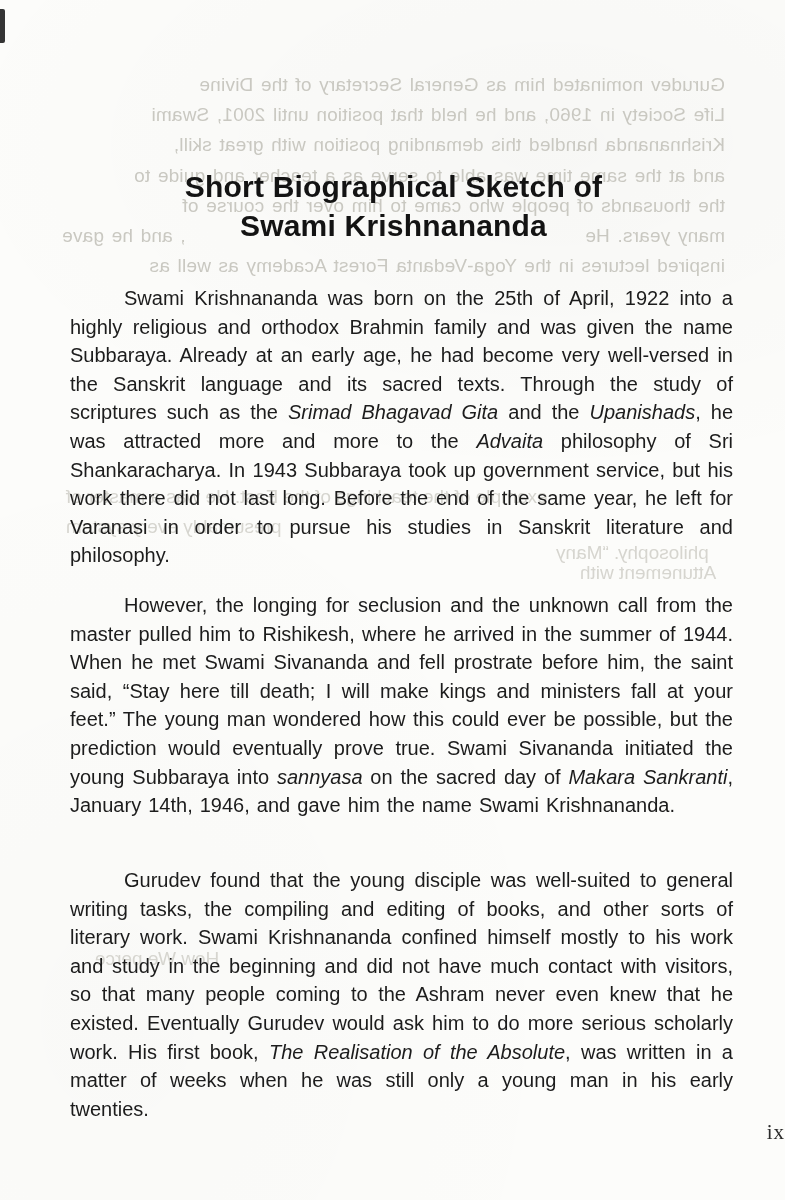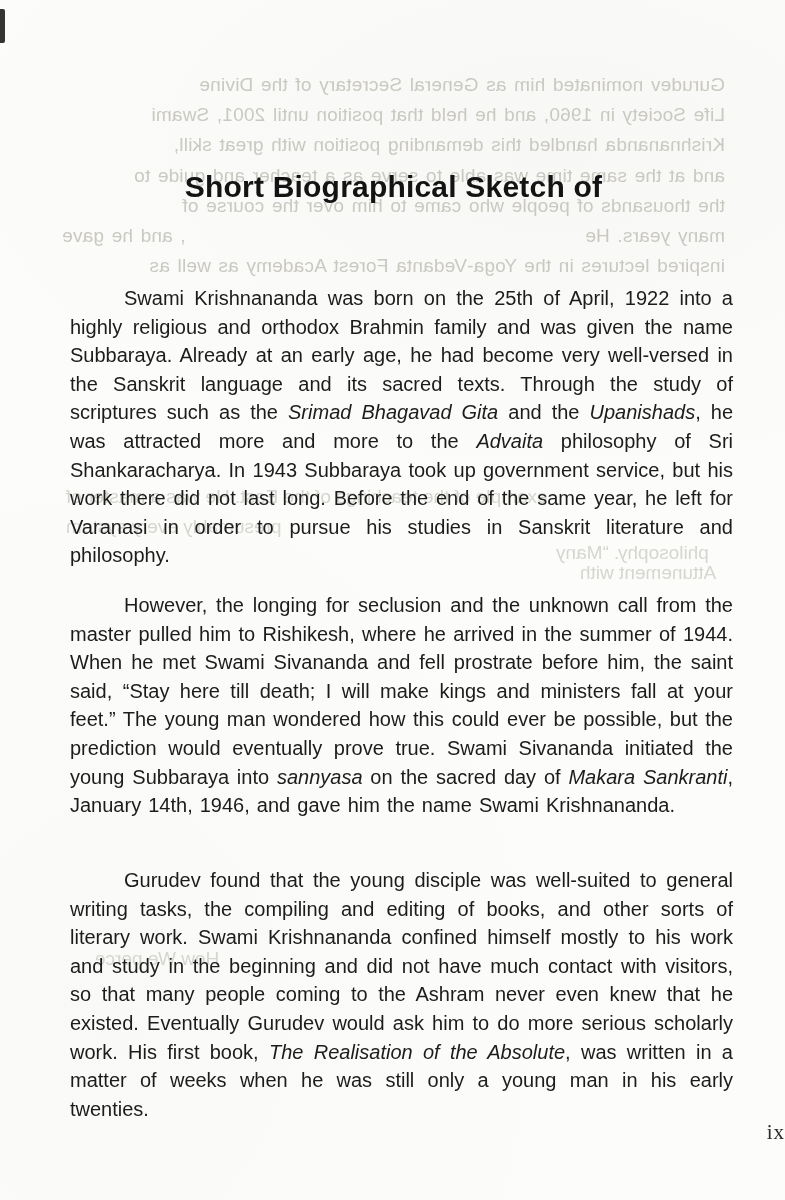--- a/index.html
+++ b/index.html
@@ -67,20 +67,21 @@
       <div class="bleed-line">the thousands of people who came to him over the course of</div>
       <div class="bleed-line split">
         <span>many years. He</span>
         <span>, and he gave</span>
       </div>
       <div class="bleed-line">inspired lectures in the Yoga-Vedanta Forest Academy as well as</div>
     </div>
 
   <div class="page-title">
       <div>Short Biographical Sketch of</div>
+      <div>Swami Krishnananda</div>
     </div>
 
   <div>
       <p class="para" style="top: 276px;"><span>Swami Krishnananda was born on the 25th of April, 1922 into a highly religious and orthodox Brahmin family and was given the name Subbaraya. Already at an early age, he had become very well-versed in the Sanskrit language and its sacred texts. Through the study of scriptures such as the </span><i>Srimad Bhagavad Gita</i><span> and the </span><i>Upanishads</i><span>, he was attracted more and more to the </span><i>Advaita</i><span> philosophy of Sri Shankaracharya. In 1943 Subbaraya took up government service, but his work there did not last long. Before the end of the same year, he left for Varanasi in order to pursue his studies in Sanskrit literature and philosophy.</span></p>
       <p class="para" style="top: 583px;"><span>However, the longing for seclusion and the unknown call from the master pulled him to Rishikesh, where he arrived in the summer of 1944. When he met Swami Sivananda and fell prostrate before him, the saint said, “Stay here till death; I will make kings and ministers fall at your feet.” The young man wondered how this could ever be possible, but the prediction would eventually prove true. Swami Sivananda initiated the young Subbaraya into </span><i>sannyasa</i><span> on the sacred day of </span><i>Makara Sankranti</i><span>, January 14th, 1946, and gave him the name Swami Krishnananda.</span></p>
       <p class="para" style="top: 858px;"><span>Gurudev found that the young disciple was well-suited to general writing tasks, the compiling and editing of books, and other sorts of literary work. Swami Krishnananda confined himself mostly to his work and study in the beginning and did not have much contact with visitors, so that many people coming to the Ashram never even knew that he existed. Eventually Gurudev would ask him to do more serious scholarly work. His first book, </span><i>The Realisation of the Absolute</i><span>, was written in a matter of weeks when he was still only a young man in his early twenties.</span></p>
     </div>
 
   <div>
       <div class="bleed-frag" style="left: 66px; top: 486px;">example of the teachings of the East. He was a master of</div>

